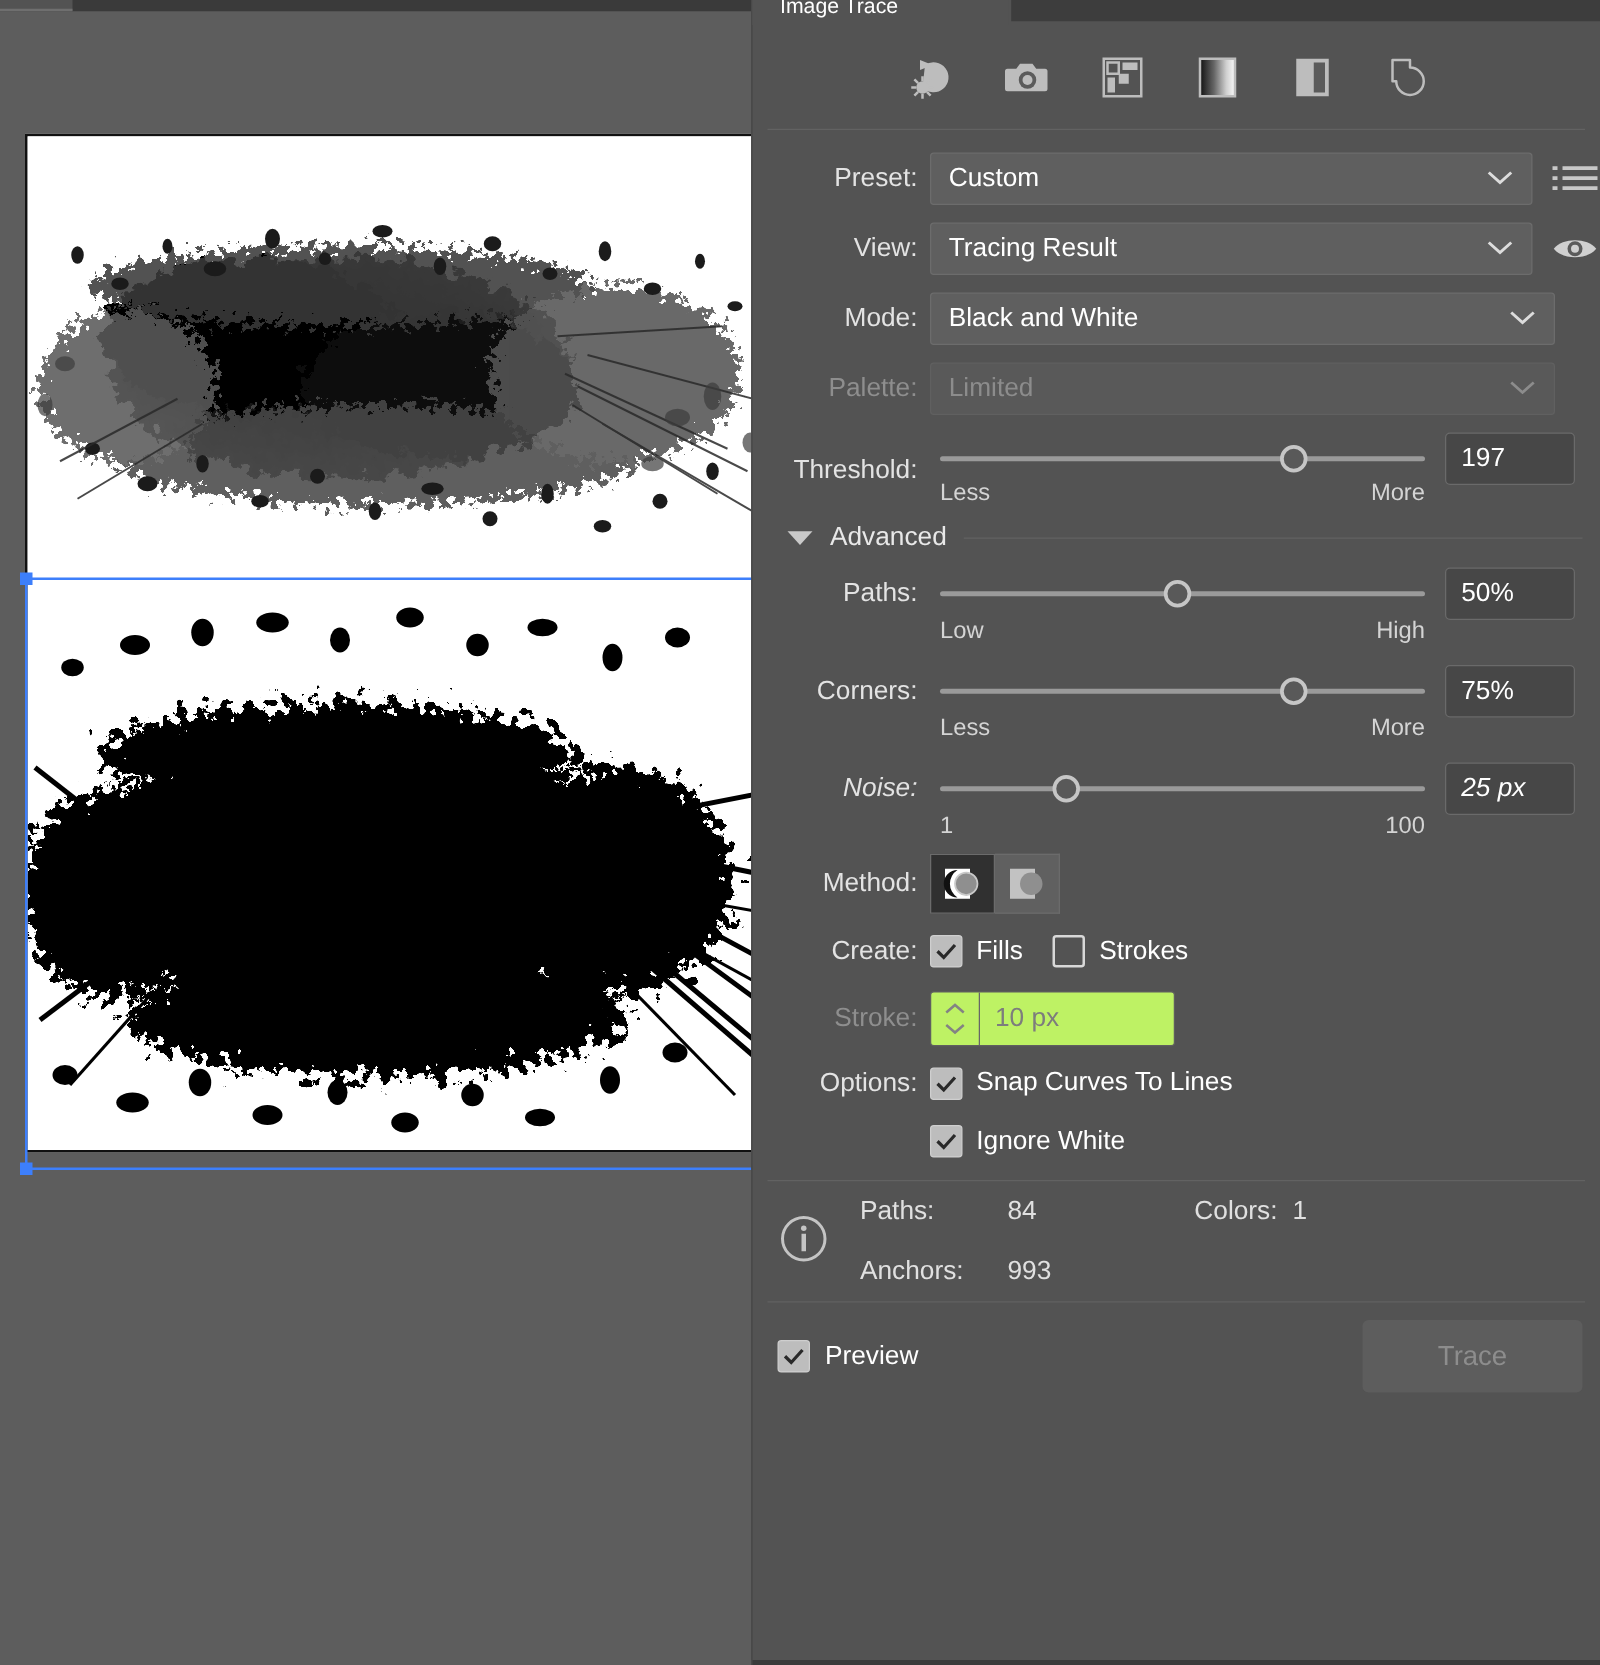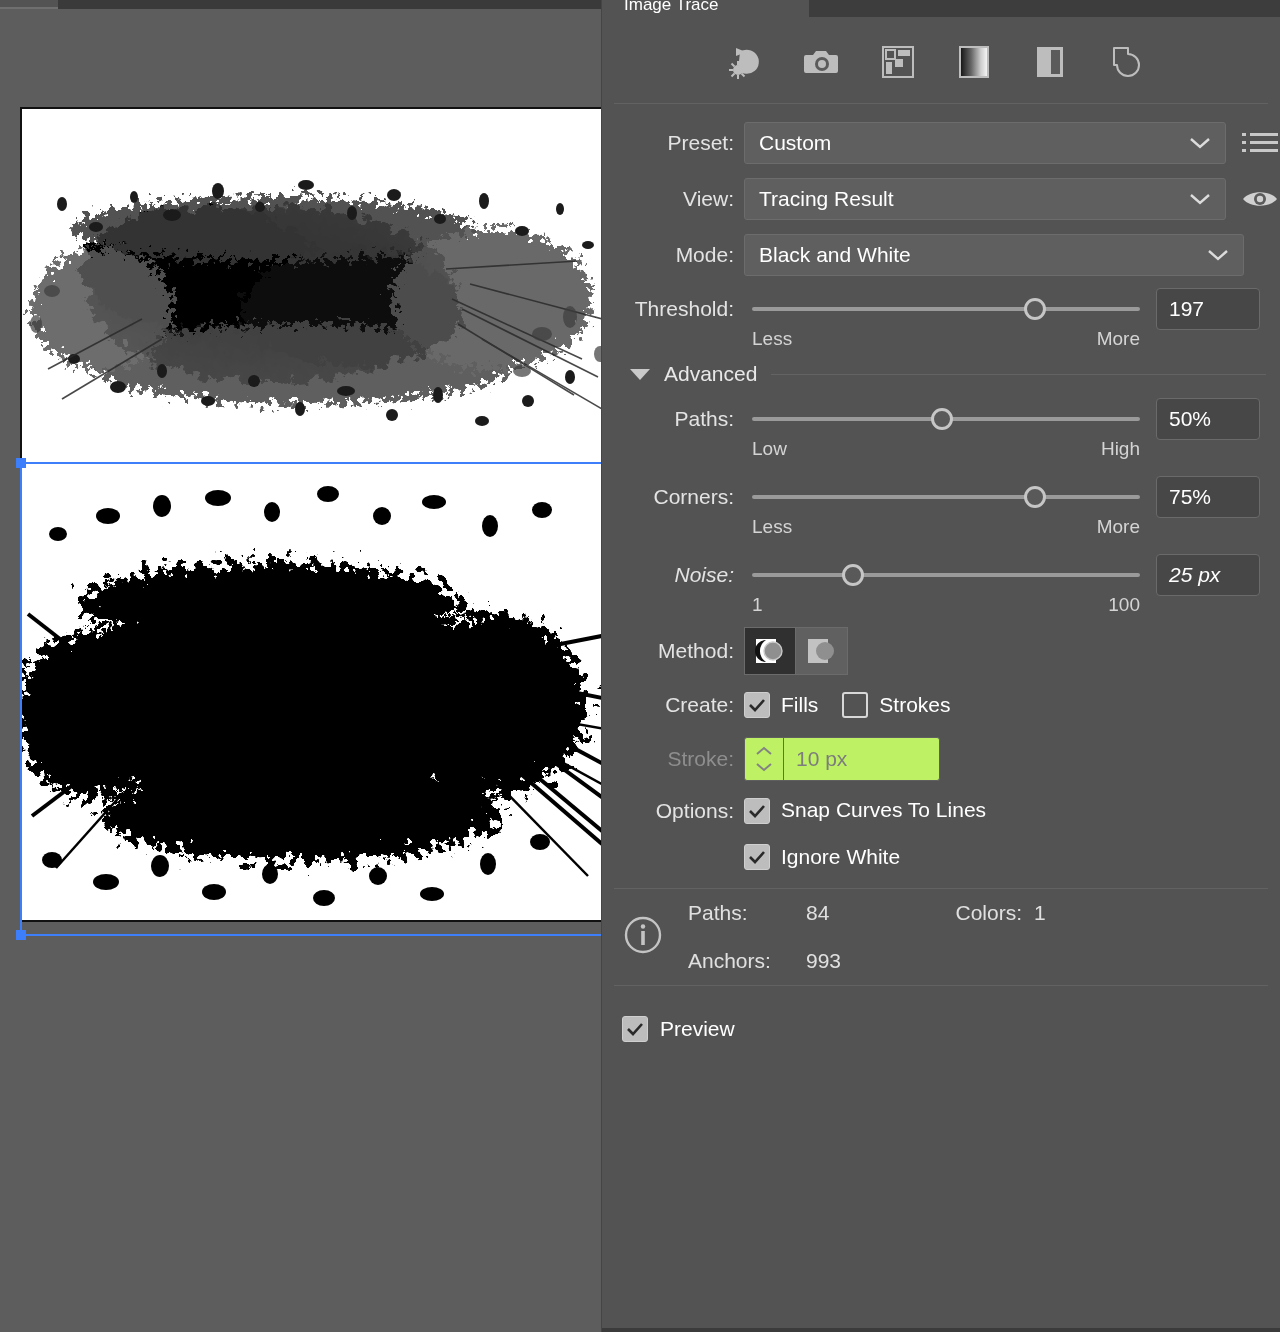--- a/index.html
+++ b/index.html
@@ -687,22 +687,33 @@
         <div class="select wide">
           <span>Black and White</span>
           <span class="chev">
             <svg width="22" height="14" viewBox="0 0 22 14">
                 <path d="M2 3 L11 11 L20 3" fill="none" stroke="#dcdcdc" stroke-width="2.4"></path>
               </svg>
           </span>
         </div>
       </div>
 
-
-      <div class="row" style="margin-top:8px;">
+      <div class="row" style="margin-top:10px;">
+        <div class="lbl dim">Palette:</div>
+        <div class="select wide disabled">
+          <span>Limited</span>
+          <span class="chev">
+            <svg width="22" height="14" viewBox="0 0 22 14">
+                <path d="M2 3 L11 11 L20 3" fill="none" stroke="#8c8c8c" stroke-width="2.2"></path>
+              </svg>
+          </span>
+        </div>
+      </div>
+
+      <div class="row" style="margin-top:8px;align-items:flex-end;">
         <div class="lbl">Threshold:</div>
         <div class="slider-wrap">
           <div class="track"></div>
           <div class="knob" id="k-threshold" style="left: 73%;"></div>
         </div>
         <div class="numbox">197</div>
       </div>
       <div class="scale-row">
         <div class="spacer"></div>
         <div class="scale-labels">
@@ -863,17 +874,18 @@
 
     <div class="bottom-sep"></div>
 
     <div class="bottom-bar">
       <div class="cbox on">
         <svg width="18" height="14" viewBox="0 0 18 14">
             <path d="M2 7 L7 12 L16 2" fill="none" stroke="#2a2a2a" stroke-width="2.6"></path>
           </svg>
       </div>
       <span class="preview-label">Preview</span>
+      <div class="trace-btn">Trace</div>
     </div>
 
     <div class="bottom-edge"></div>
   </div>
 </div>
 
 </body></html>

